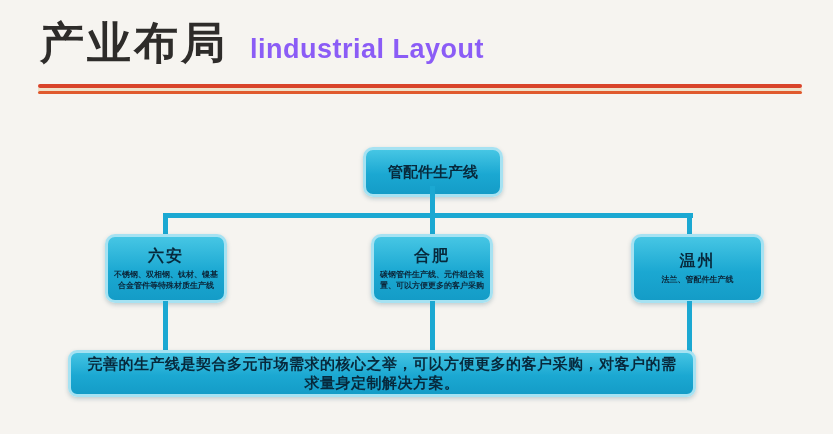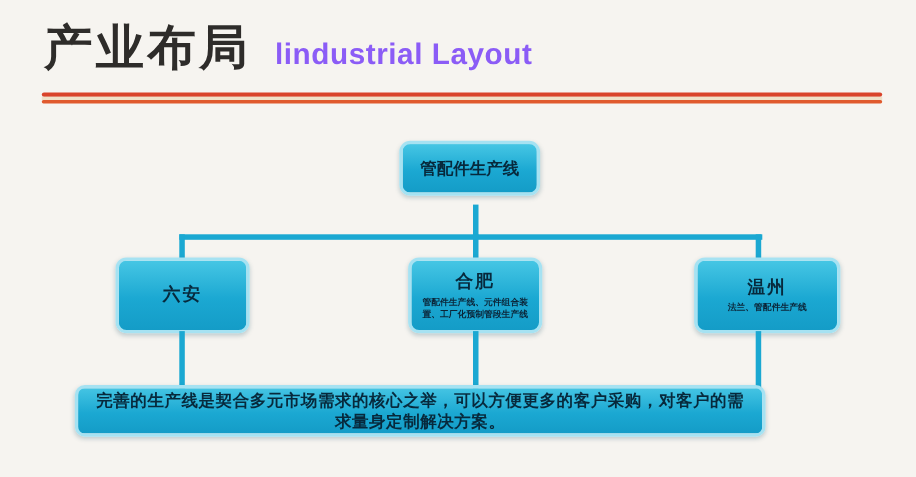--- a/index.html
+++ b/index.html
@@ -39,21 +39,21 @@
     border: 3px solid #a6e2f2;
     border-radius: 10px;
     box-shadow: 0 2px 4px rgba(40, 90, 110, 0.25);
     display: flex;
     flex-direction: column;
     align-items: center;
     justify-content: center;
     text-align: center;
     color: #07293c;
   }
-  .node-root { left: 363px; top: 128px; width: 128px; height: 50px; }
+  .node-root { left: 363px; top: 147px; width: 140px; height: 50px; }
   .node-root .node-label { font-size: 15px; font-weight: 800; }
 
   .node-child { top: 234px; width: 122px; height: 69px; padding: 20px 5px; }
   .node-child .city { font-size: 16px; font-weight: 800; letter-spacing: 2px; }
   .node-child .desc {
     margin-top: 3px;
     font-size: 8px;
     font-weight: 700;
     line-height: 1.35;
     color: #0b2437;
@@ -117,25 +117,26 @@
     </div>
 
     <div class="conn conn-v conn-root-down"></div>
     <div class="conn conn-h conn-hline"></div>
     <div class="conn conn-v conn-stub-left"></div>
     <div class="conn conn-v conn-stub-mid"></div>
     <div class="conn conn-v conn-stub-right"></div>
 
     <div class="node node-child node-luan">
       <span class="city">六安</span>
+      <span class="desc">不锈钢、双相钢、钛材、镍基合金管件等特殊材质生产线</span>
     </div>
 
     <div class="node node-child node-hefei">
       <span class="city">合肥</span>
-      <span class="desc">管配件生产线、元件组合装置、工厂化预制管段生产线</span>
+      <span class="desc">碳钢管件生产线、元件组合装置、可以方便更多的客户采购</span>
     </div>
 
     <div class="node node-child node-wenzhou">
       <span class="city">温州</span>
       <span class="desc">法兰、管配件生产线</span>
     </div>
 
     <div class="conn conn-v conn-down-left"></div>
     <div class="conn conn-v conn-down-mid"></div>
     <div class="conn conn-v conn-down-right"></div>

